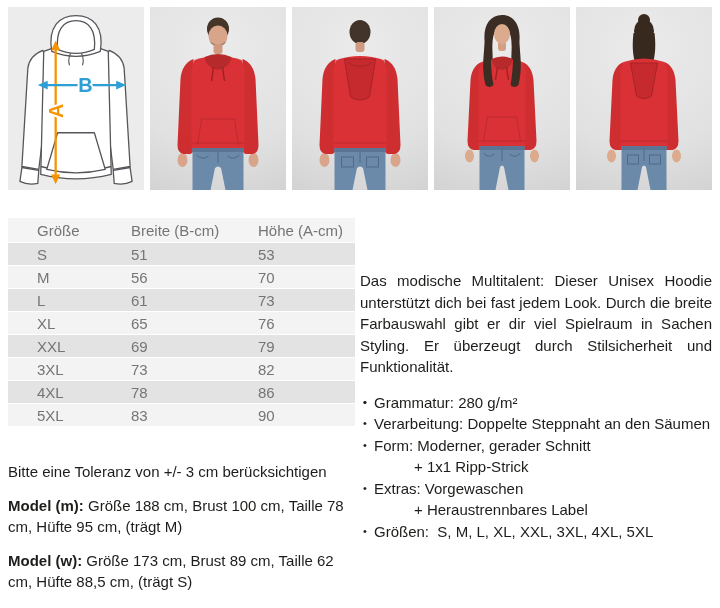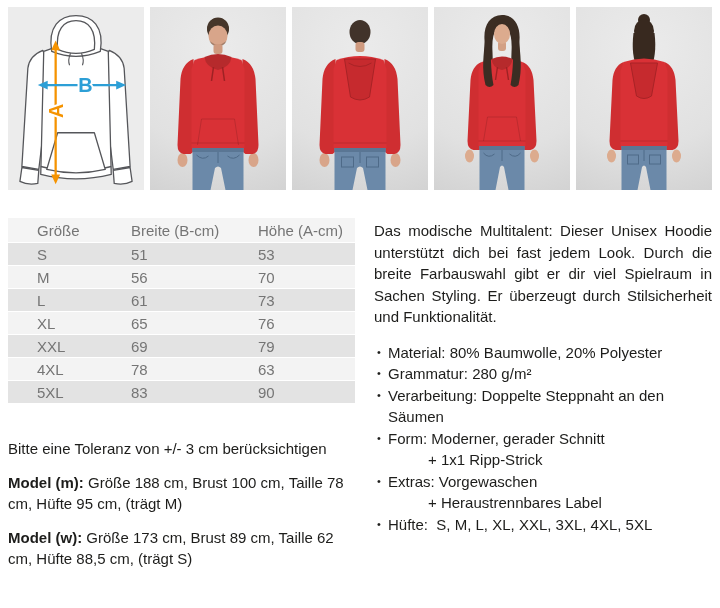--- a/index.html
+++ b/index.html
@@ -16,23 +16,23 @@
 
   
   .gallery{display:flex;gap:6px;height:183px}
   .cell{flex:1 1 0;height:183px;overflow:hidden;position:relative}
   .cell svg{display:block;width:100%;height:100%}
   .cell.photo{background:radial-gradient(140% 100% at 50% 22%, #ebebeb 0%, #e1e1e1 55%, #cccccc 100%)}
   .cell.diagram{background:var(--diagram-bg)}
   svg text{font-family:"Liberation Sans",sans-serif}
 
   
-  .content{display:flex;margin-top:28px;align-items:flex-start}
+  .content{display:flex;margin-top:28px;align-items:center}
   .left{width:352px;flex:none}
-  .right{flex:1;margin-left:14px;font-size:15px;line-height:21.5px;color:var(--text-dark)}
+  .right{flex:1;font-size:15px;line-height:21.5px;color:var(--text-dark)}
 
   
   table{border-collapse:separate;border-spacing:0;width:347px;table-layout:fixed;
         font-size:15px;color:var(--table-text)}
   th,td{font-weight:normal;text-align:left;padding:0 0 0 29px;height:23px;
         border-bottom:1px solid #fff;white-space:nowrap;overflow:hidden}
   thead th{background:#F4F4F4;height:25px}
   tbody tr:nth-child(odd) td{background:var(--row-shaded)}
   tbody tr:nth-child(even) td{background:var(--row-light)}
 
@@ -210,46 +210,51 @@
               <td>XL</td>
               <td>65</td>
               <td>76</td>
             </tr>
           <tr>
               <td>XXL</td>
               <td>69</td>
               <td>79</td>
             </tr>
           <tr>
+              <td>3XL</td>
+              <td>73</td>
+              <td>82</td>
+            </tr>
+          <tr>
               <td>4XL</td>
               <td>78</td>
-              <td>63</td>
+              <td>86</td>
             </tr>
           <tr>
               <td>5XL</td>
               <td>83</td>
               <td>90</td>
             </tr>
         </tbody>
       </table>
 
       <p class="tolerance">Bitte eine Toleranz von +/- 3 cm berücksichtigen</p>
 
       <p class="model"><strong>Model (m):</strong> <span>Größe 188 cm, Brust 100 cm, Taille 78 cm, Hüfte 95 cm, (trägt M)</span></p>
 
       <p class="model"><strong>Model (w):</strong> <span>Größe 173 cm, Brust 89 cm, Taille 62 cm, Hüfte 88,5 cm, (trägt S)</span></p>
     </div>
 
     <div class="right">
       <p class="intro">Das modische Multitalent: Dieser Unisex Hoodie unterstützt dich bei fast jedem Look. Durch die breite Farbauswahl gibt er dir viel Spielraum in Sachen Styling. Er überzeugt durch Stilsicherheit und Funktionalität.</p>
       <ul class="bullets">
-        <li><span class="dot">•</span><span>Material: 80% Baumwolle, 20% Polyester</span></li>
+        <li><span class="dot">•</span></li>
         <li><span class="dot">•</span><span>Grammatur: 280 g/m²</span></li>
         <li><span class="dot">•</span><span>Verarbeitung: Doppelte Steppnaht an den Säumen</span></li>
         <li><span class="dot">•</span><span>Form: Moderner, gerader Schnitt</span></li>
         <li class="cont"><span>+ 1x1 Ripp-Strick</span></li>
         <li><span class="dot">•</span><span>Extras: Vorgewaschen</span></li>
         <li class="cont"><span>+ Heraustrennbares Label</span></li>
-        <li><span class="dot">•</span><span>Hüfte:  S, M, L, XL, XXL, 3XL, 4XL, 5XL</span></li>
+        <li><span class="dot">•</span><span>Größen:  S, M, L, XL, XXL, 3XL, 4XL, 5XL</span></li>
       </ul>
     </div>
   </div>
 </div>
 
 </body></html>

